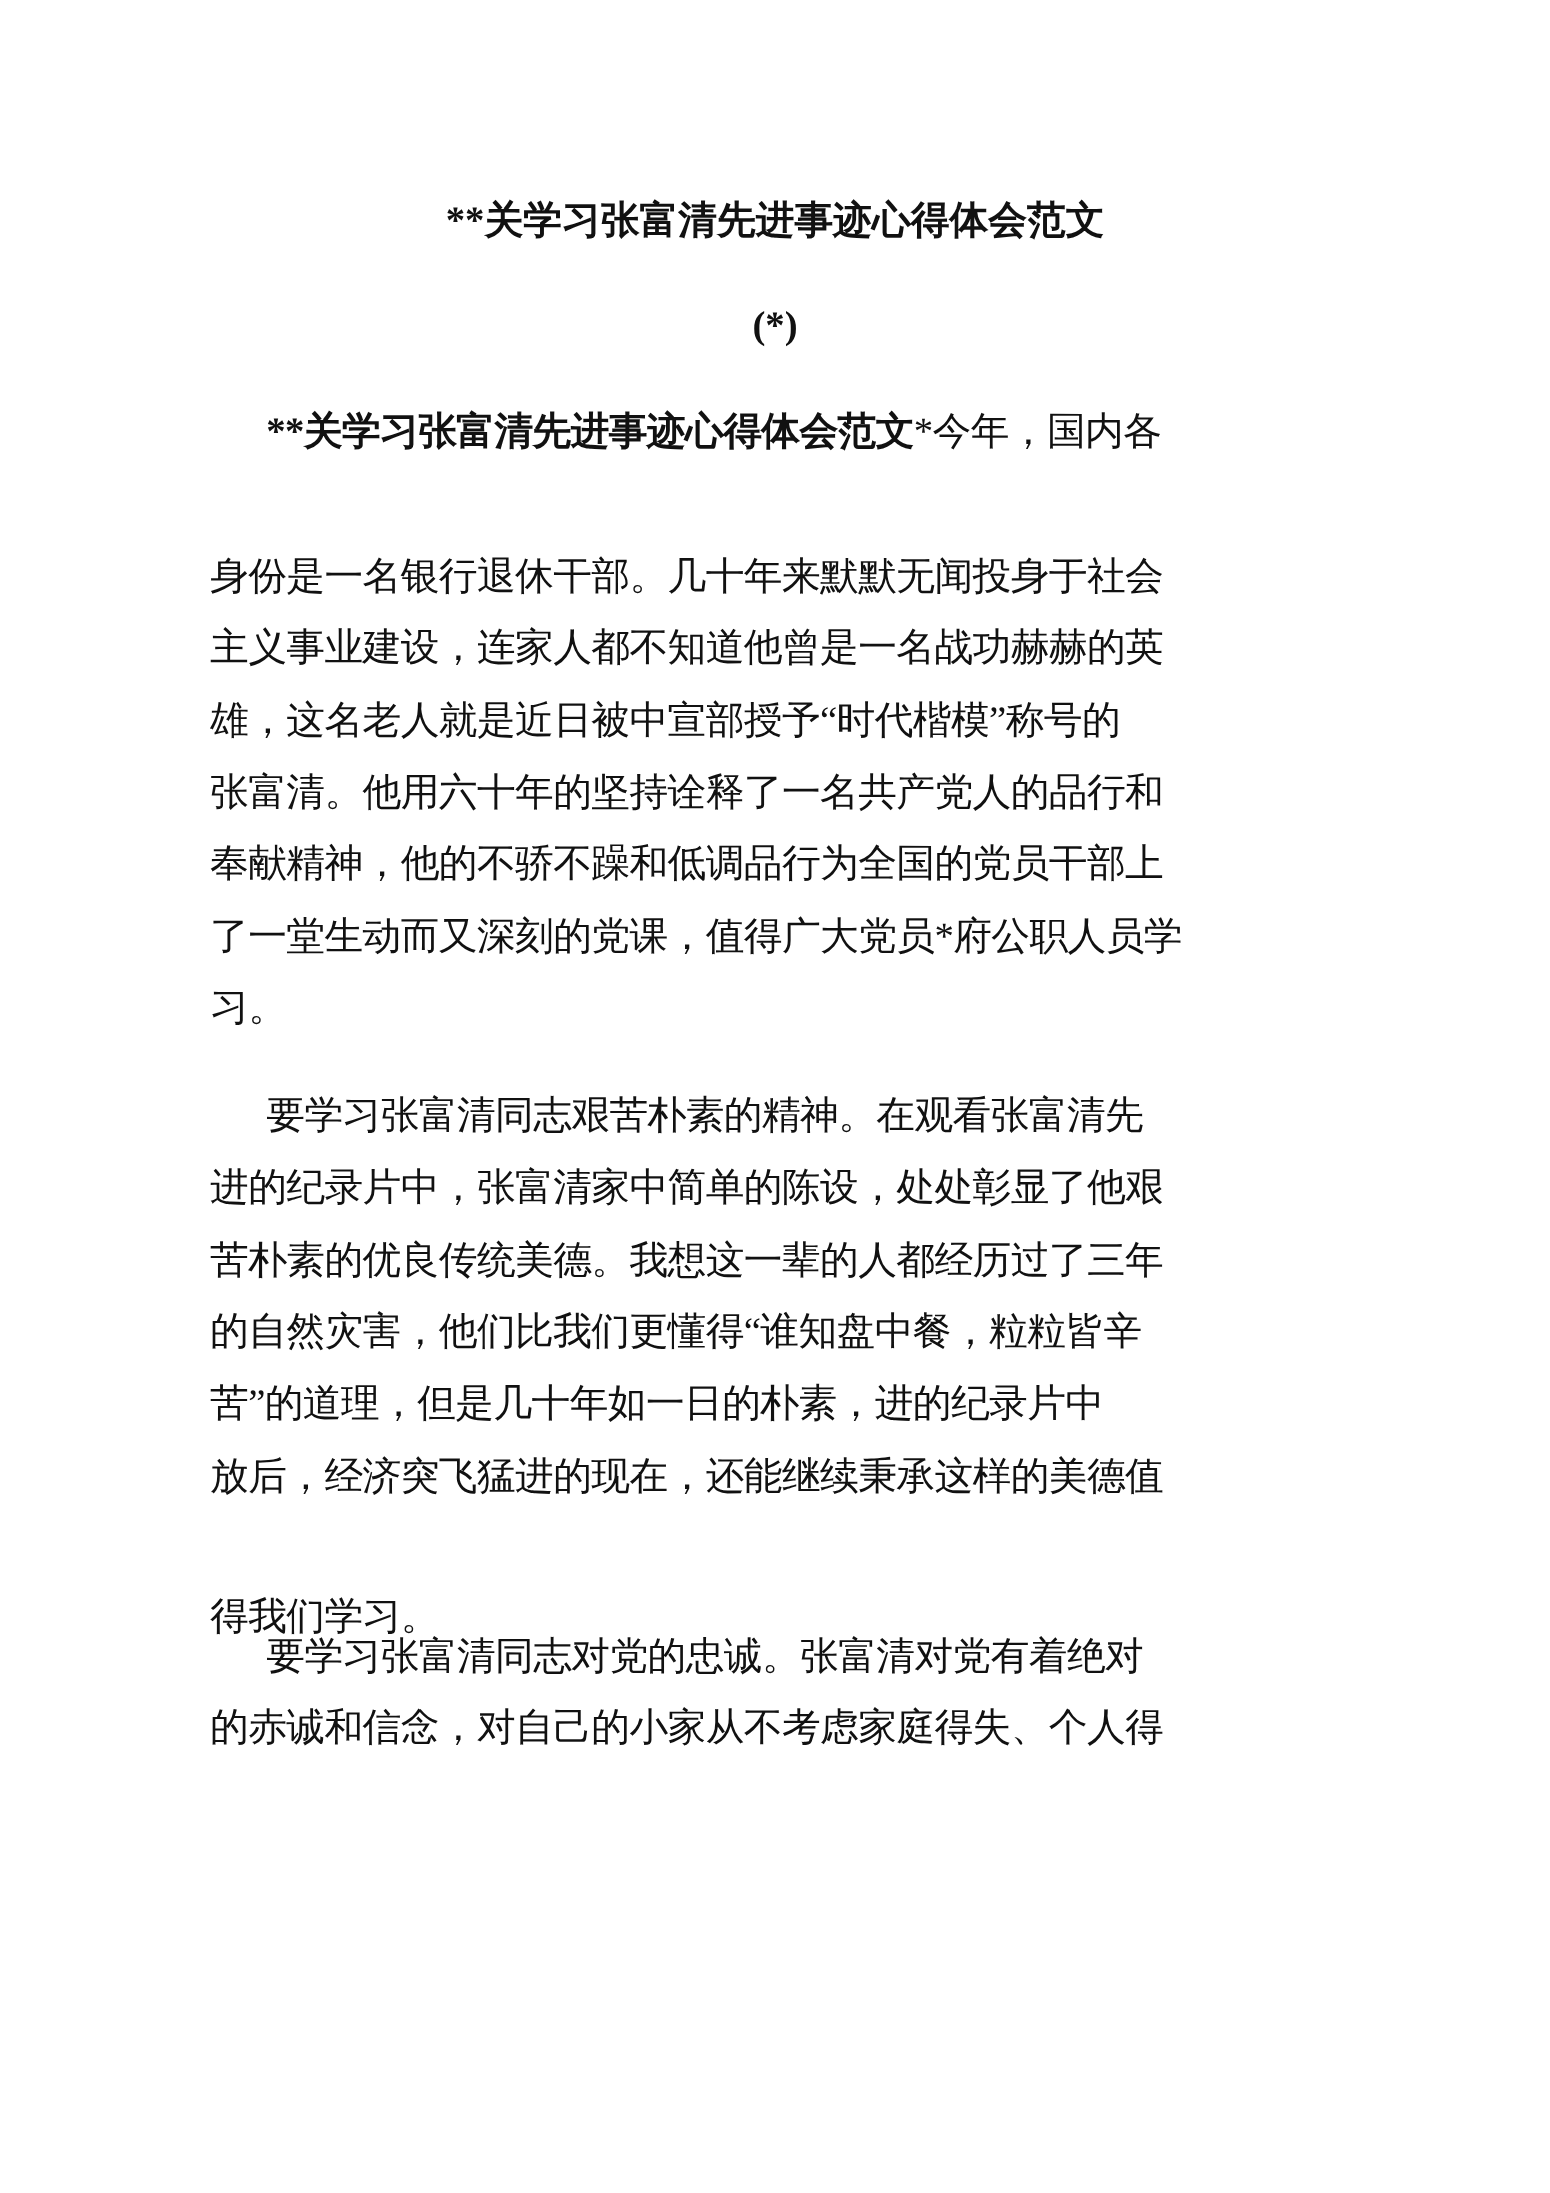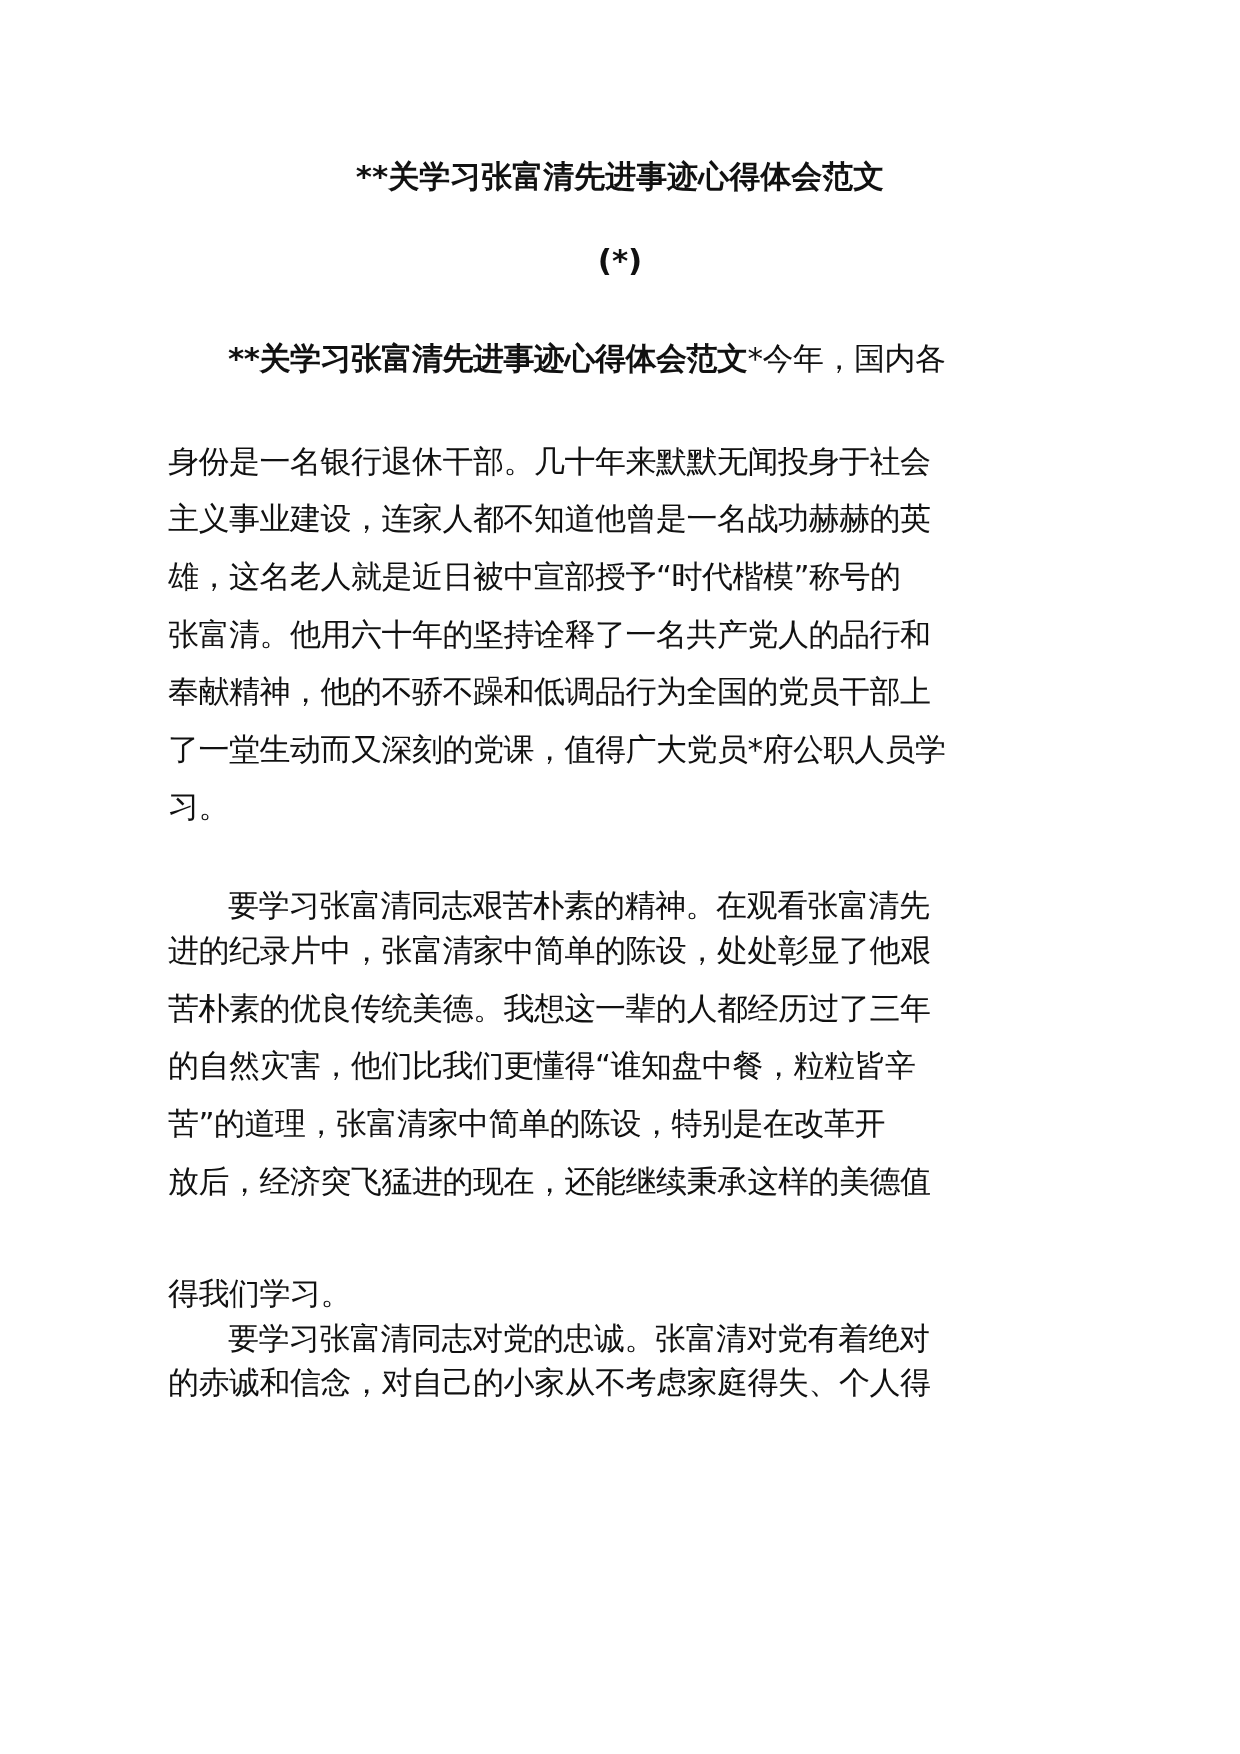--- a/index.html
+++ b/index.html
@@ -1,25 +1,25 @@
 <!DOCTYPE html>
 <html><head>
 <meta charset="utf-8">
 <style>
   html, body { margin: 0; padding: 0; background: #ffffff; }
   body { width: 1240px; height: 1754px; position: relative; overflow: hidden;
          font-family: "DejaVu Sans", "Liberation Sans", sans-serif; color: #111111; }
-  .page { position: absolute; left: 0; top: 0; width: 1239px; height: 1754px; }
+  .page { position: absolute; left: 0; top: 0; width: 1239px; height: 1754px; font-family: Liberation Serif, serif; }
   .title { position: absolute; left: 0; width: 1240px; text-align: center; font-weight: bold;
            font-size: 31px; top: 156px; line-height: 40px; letter-spacing: 0px; }
   .subtitle { position: absolute; left: 0; width: 1240px; text-align: center; font-weight: bold;
               font-size: 31px; top: 240px; line-height: 40px; }
   .line { position: absolute; left: 168px; width: 780px; font-size: 31px; line-height: 40px;
           white-space: nowrap; overflow: visible; letter-spacing: -0.5px; }
-  .indent { left: 228px; margin-top: 13px; }
+  .indent { left: 213px; }
   .bold { font-weight: bold; }
 </style>
 </head>
 <body>
 
 <div class="page">
   <div class="title">**关学习张富清先进事迹心得体会范文</div>
   <div class="subtitle">(*)</div>
 
   <div class="line indent" style="top:325px"><span class="bold">**关学习张富清先进事迹心得体会范文</span><span>*今年，国内各</span></div>
@@ -28,19 +28,19 @@
   <div class="line" style="top:556px">雄，这名老人就是近日被中宣部授予“时代楷模”称号的</div>
   <div class="line" style="top:614px">张富清。他用六十年的坚持诠释了一名共产党人的品行和</div>
   <div class="line" style="top:671px">奉献精神，他的不骄不躁和低调品行为全国的党员干部上</div>
   <div class="line" style="top:729px">了一堂生动而又深刻的党课，值得广大党员*府公职人员学</div>
   <div class="line" style="top:786px">习。</div>
 
   <div class="line indent" style="top:872px">要学习张富清同志艰苦朴素的精神。在观看张富清先</div>
   <div class="line" style="top:930px">进的纪录片中，张富清家中简单的陈设，处处彰显了他艰</div>
   <div class="line" style="top:988px">苦朴素的优良传统美德。我想这一辈的人都经历过了三年</div>
   <div class="line" style="top:1045px">的自然灾害，他们比我们更懂得“谁知盘中餐，粒粒皆辛</div>
-  <div class="line" style="top:1103px">苦”的道理，张富清家中简单的陈设，特别是在改革开</div>
+  <div class="line" style="top:1103px">苦”的道理，但是几十年如一日的朴素，进的纪录片中</div>
   <div class="line" style="top:1161px">放后，经济突飞猛进的现在，还能继续秉承这样的美德值</div>
   <div class="line" style="top:1273px">得我们学习。</div>
 
   <div class="line indent" style="top:1305px">要学习张富清同志对党的忠诚。张富清对党有着绝对</div>
   <div class="line" style="top:1362px">的赤诚和信念，对自己的小家从不考虑家庭得失、个人得</div>
 </div>
 
 </body></html>

